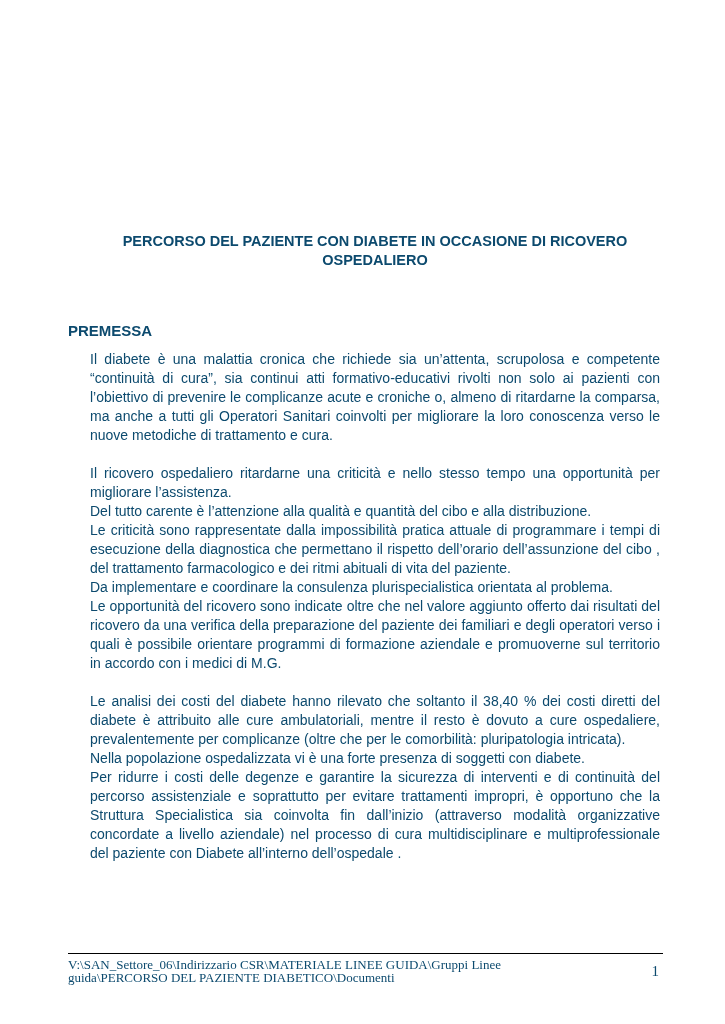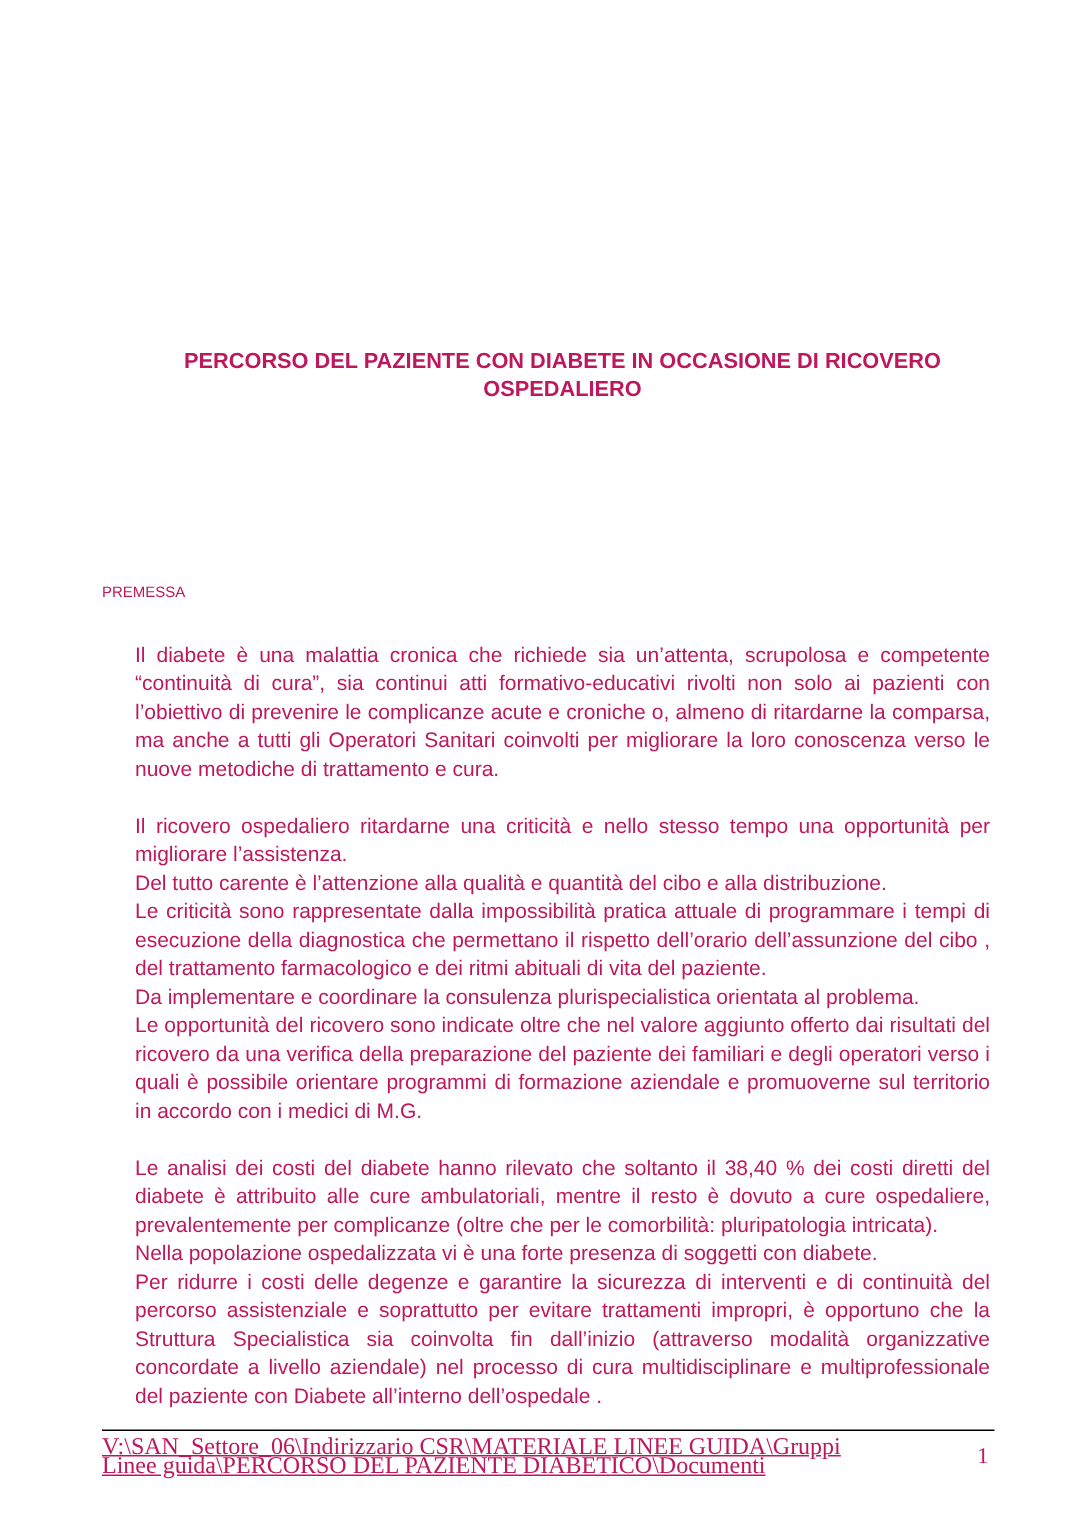--- a/index.html
+++ b/index.html
@@ -1,43 +1,43 @@
 <!DOCTYPE html>
 <html><head>
 <meta charset="utf-8">
 <style>
   * { box-sizing: border-box; }
   html, body { margin: 0; padding: 0; background: #ffffff; }
   .page {
     width: 725px;
     height: 1024px;
     background: #ffffff;
-    color: #be185d;
+    color: #0c4a6e;
     position: relative;
     font-family: "Liberation Sans", sans-serif;
     overflow: hidden;
   }
   .content {
     padding: 232px 65px 0 90px;
   }
   .doc-title {
     font-weight: bold;
     font-size: 14.5px;
     line-height: 19px;
     text-align: center;
     max-width: 535px;
     margin: 0 auto;
   }
   .section-heading {
-    font-weight: normal;
-    font-size: 10px;
-    margin: 120px 0 0 -22px;
+    font-weight: bold;
+    font-size: 15px;
+    margin: 52px 0 0 -22px;
   }
   .body-text {
-    margin-top: 26px;
+    margin-top: 11px;
   }
   .para {
     font-size: 14px;
     line-height: 19px;
     text-align: justify;
     margin: 0;
   }
   .para-gap {
     margin-top: 19px;
   }
@@ -47,24 +47,23 @@
     right: 62px;
     bottom: 40px;
     border-top: 1px solid #000000;
     padding-top: 4px;
     display: flex;
     align-items: center;
     justify-content: space-between;
     font-family: "Liberation Serif", serif;
   }
   .footer-path {
-    font-size: 16px;
+    font-size: 13px;
     line-height: 13px;
     max-width: 520px;
-    text-decoration: underline;
   }
   .page-number {
     font-size: 15px;
     padding-right: 4px;
   }
 </style>
 </head>
 <body>
 
 <div class="page">

